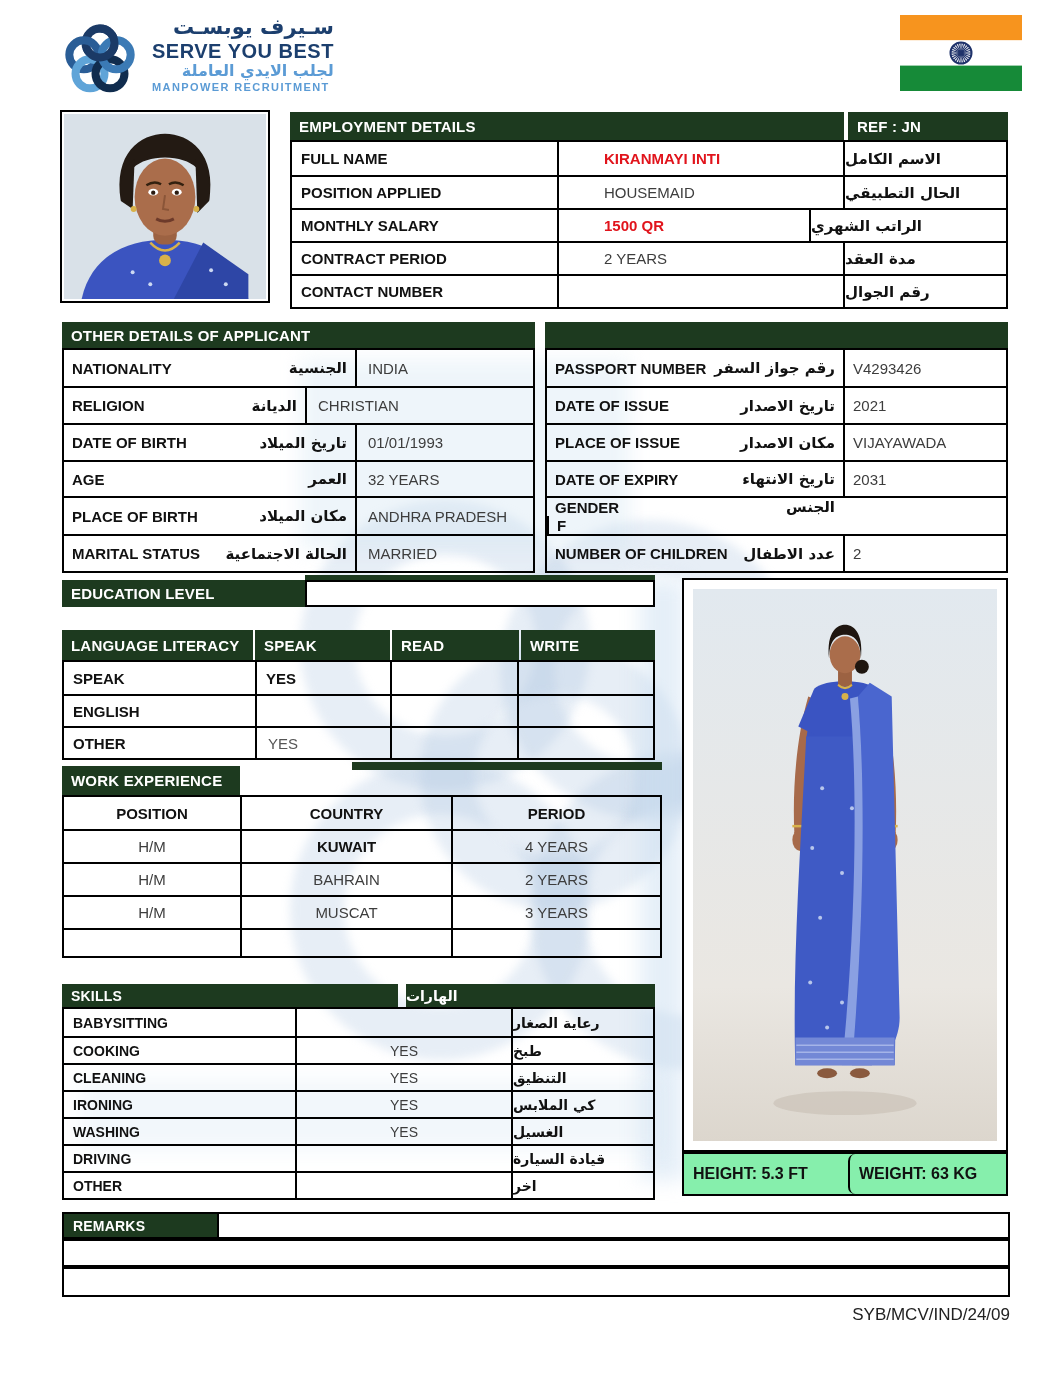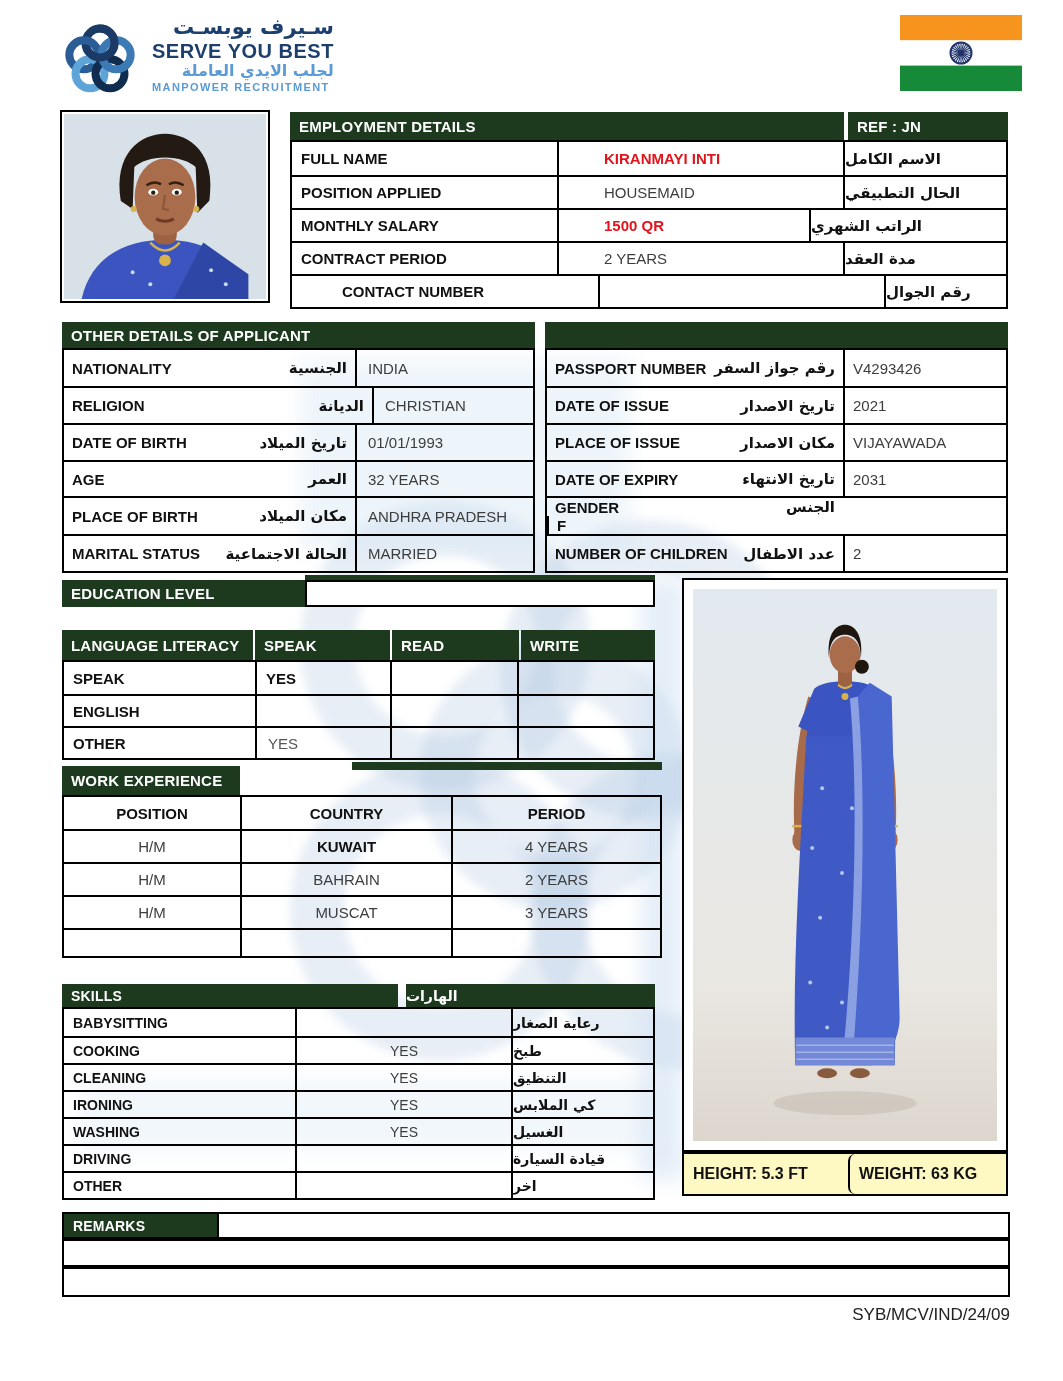--- a/index.html
+++ b/index.html
@@ -148,42 +148,42 @@
       <div class="tcell lab" style="width:265px;">MONTHLY SALARY</div>
       <div class="tcell val red" style="width:252px;padding-left:45px;">1500 QR</div>
       <div class="tcell ar" style="flex:1;justify-content:flex-end;padding-right:9px;">الراتب الشهري</div>
     </div>
     <div class="trow" style="height:33px;">
       <div class="tcell lab" style="width:265px;">CONTRACT PERIOD</div>
       <div class="tcell val" style="width:286px;padding-left:45px;">2 YEARS</div>
       <div class="tcell ar" style="flex:1;justify-content:flex-end;padding-right:9px;">مدة العقد</div>
     </div>
     <div class="trow" style="height:33px;">
-      <div class="tcell lab" style="width:265px;margin-left:41px;">CONTACT NUMBER</div>
+      <div class="tcell lab" style="width:265px;">CONTACT NUMBER</div>
       <div class="tcell val" style="width:286px;padding-left:45px;"></div>
       <div class="tcell ar" style="flex:1;justify-content:flex-end;padding-right:9px;">رقم الجوال</div>
     </div>
   </div>
 
   <div class="z" style="left:62px;top:322px;width:946px;display:flex;">
     <div class="grn hdtxt" style="width:473px;height:26px;">OTHER DETAILS OF APPLICANT</div>
     <div style="width:10px;"></div>
     <div class="grn" style="flex:1;height:26px;"></div>
   </div>
 
   <div class="tbl" style="left:62px;top:348px;width:473px;">
     <div class="trow" style="height:36px;">
       <div class="tcell" style="width:291px;justify-content:space-between;padding:0 8px;">
         <span class="lab" style="padding-left:0;">NATIONALITY</span>
         <span class="ar">الجنسية</span>
       </div>
       <div class="tcell val" style="flex:1;">INDIA</div>
     </div>
     <div class="trow" style="height:37px;">
-      <div class="tcell" style="width:308px;justify-content:space-between;padding:0 8px;">
+      <div class="tcell" style="width:241px;justify-content:space-between;padding:0 8px;">
         <span class="lab" style="padding-left:0;">RELIGION</span>
         <span class="ar">الديانة</span>
       </div>
       <div class="tcell val" style="flex:1;">CHRISTIAN</div>
     </div>
     <div class="trow" style="height:37px;">
       <div class="tcell" style="width:291px;justify-content:space-between;padding:0 8px;">
         <span class="lab" style="padding-left:0;">DATE OF BIRTH</span>
         <span class="ar">تاريخ الميلاد</span>
       </div>
@@ -424,21 +424,21 @@
 
       <rect x="146" y="82" width="14" height="16" fill="#9c6242"></rect>
       <ellipse cx="153" cy="66" rx="15.5" ry="18.5" fill="#aa6d4b"></ellipse>
       <path d="M137,70 C134,42 146,36 153,36 C160,36 172,42 169,70 C169,52 162,46 153,46 C144,46 137,52 137,70 Z" fill="#1f1610"></path>
       <circle cx="170" cy="78" r="7" fill="#1f1610"></circle>
       <path d="M146,96 Q153,103 160,96" stroke="#d8b24a" stroke-width="2" fill="none"></path>
       <circle cx="153" cy="108" r="3.5" fill="#d8b24a"></circle>
     </svg>
   </div>
 
-  <div class="tbl" style="left:682px;top:1152px;width:326px;height:44px;background:#fef9c3;">
+  <div class="tbl" style="left:682px;top:1152px;width:326px;height:44px;background:#86efac;">
     <div class="trow" style="height:100%;">
       <div class="tcell lab" style="width:164px;font-size:16px;">HEIGHT: 5.3 FT</div>
       <div class="tcell lab" style="flex:1;font-size:16px;border-radius:7px;">WEIGHT: 63 KG</div>
     </div>
   </div>
 
   <div class="tbl" style="left:62px;top:1212px;width:948px;height:27px;background:#fff;">
     <div class="trow" style="height:100%;">
       <div class="tcell grn hdtxt" style="width:153px;height:100%;font-size:14px;">REMARKS</div>
       <div class="tcell" style="flex:1;"></div>

